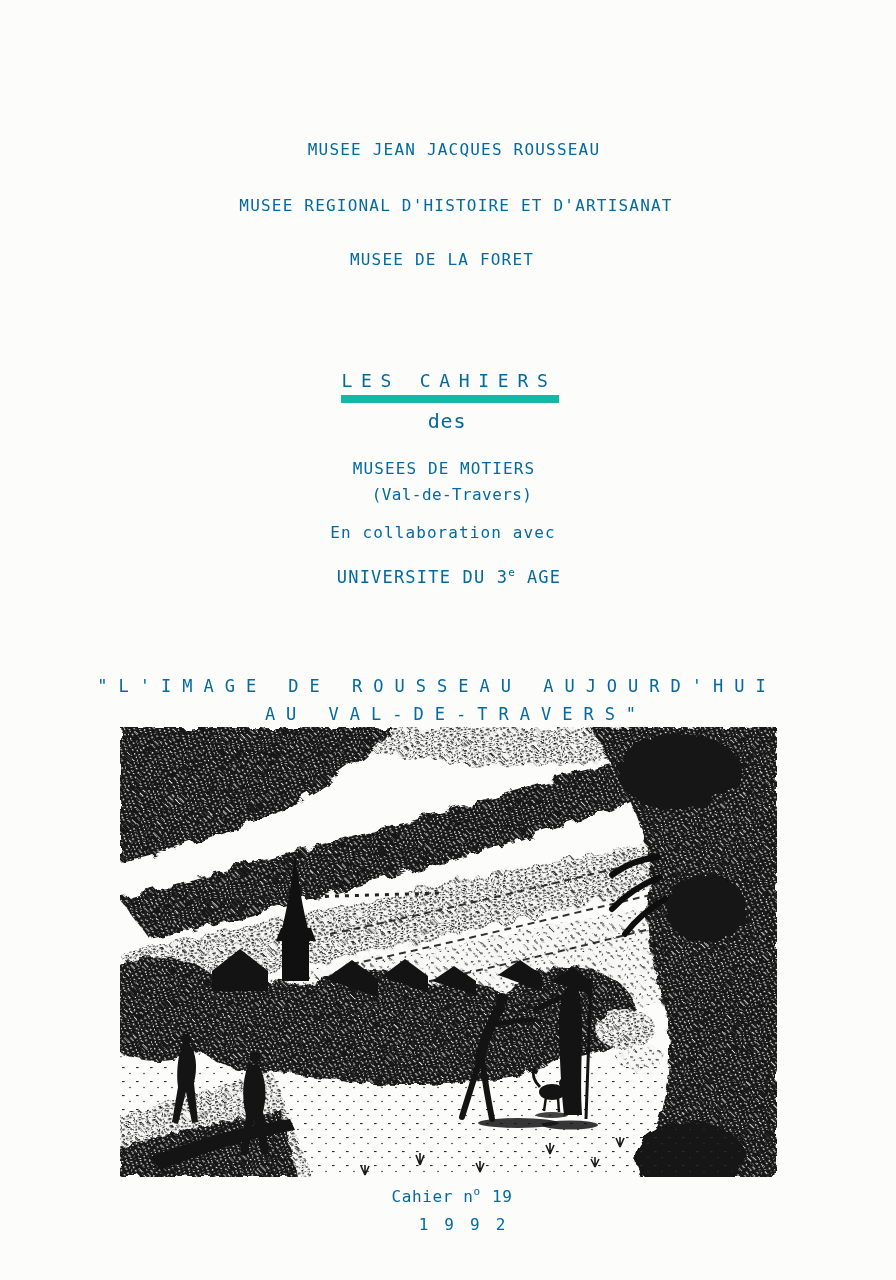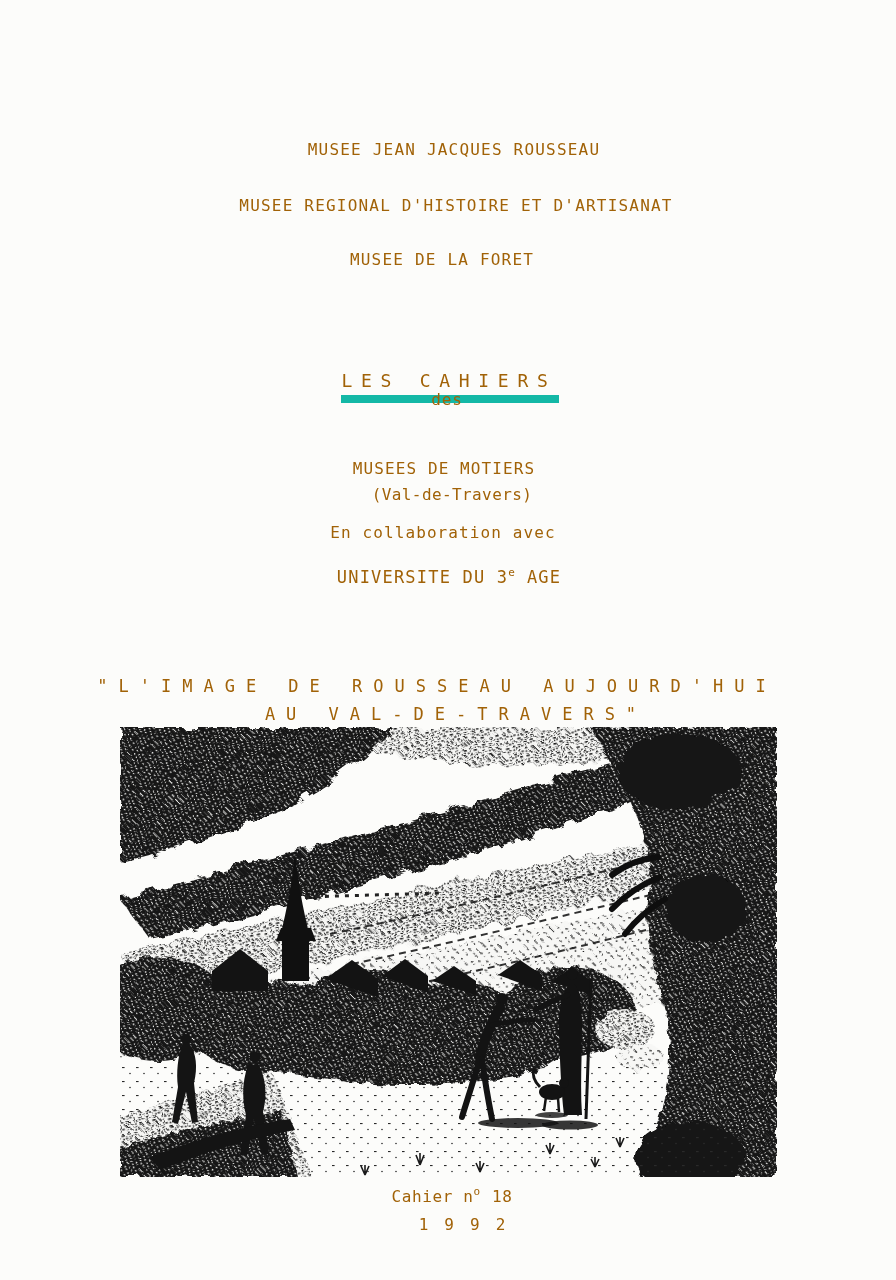--- a/index.html
+++ b/index.html
@@ -1,36 +1,36 @@
 <!DOCTYPE html>
 <html><head>
 <meta charset="utf-8">
 <style>
   html,body{margin:0;padding:0;background:#ffffff;}
   .page{
     position:relative;
     width:896px;height:1280px;
     background:#fcfcfa;
     font-family:"DejaVu Sans Mono","Liberation Mono",monospace;
-    color:#a16207;
+    color:#0369a1;
     overflow:hidden;
   }
   .line{
     position:absolute;left:0;width:896px;
     text-align:center;white-space:pre;
   }
   
   .mus{font-size:16px;letter-spacing:1.2px;}
   .mus1{top:140px;transform:translateX(6px);}
   .mus2{top:196px;transform:translateX(8px);}
   .mus3{top:250px;transform:translateX(-6px);}
   
   .cahiers{top:370px;font-size:18px;letter-spacing:8.7px;transform:translateX(2px);}
   .cahiers .u{display:inline-block;border-bottom:8px solid #14b8a6;padding:0 3px 4px 1px;}
-  .des{top:390px;font-size:16px;letter-spacing:0.8px;transform:translateX(-1px);}
+  .des{top:409px;font-size:20px;letter-spacing:0.8px;transform:translateX(-1px);}
   .org1{top:459px;font-size:16px;letter-spacing:1.1px;transform:translateX(-4px);}
   .org2{top:485px;font-size:16px;letter-spacing:0.4px;transform:translateX(4px);}
   .collab{top:523px;font-size:16px;letter-spacing:1.1px;transform:translateX(-5px);}
   .univ{top:567px;font-size:17px;letter-spacing:1.2px;transform:translateX(1px);}
   .sup{font-size:11px;position:relative;top:-7px;letter-spacing:0;}
   .gap-s{display:inline-block;width:12px;}
   
   .ttl{font-size:17px;letter-spacing:11px;}
   .ttl1{top:676px;transform:translateX(-11px);}
   .ttl2{top:704px;transform:translateX(8px);}
@@ -190,16 +190,16 @@
     <g stroke="#1a1a1a" stroke-width="1.6" fill="none">
       <path d="M300,438 l-4,-10 M300,438 l0,-12 M300,438 l4,-10"></path>
       <path d="M360,445 l-4,-9 M360,445 l0,-11 M360,445 l4,-9"></path>
       <path d="M430,427 l-4,-9 M430,427 l0,-11 M430,427 l4,-9"></path>
       <path d="M500,420 l-4,-9 M500,420 l0,-10 M500,420 l4,-9"></path>
       <path d="M245,448 l-4,-9 M245,448 l0,-10 M245,448 l4,-9"></path>
       <path d="M475,440 l-4,-8 M475,440 l0,-10 M475,440 l4,-8"></path>
     </g>
   </svg>
 
-  <div class="line cah"><span>Cahier n</span><span class="sup">o</span><span class="gap-s"></span><span>18</span></div>
+  <div class="line cah"><span>Cahier n</span><span class="sup">o</span><span class="gap-s"></span><span>19</span></div>
   <div class="line year">1992</div>
 
 </div>
 
 </body></html>

